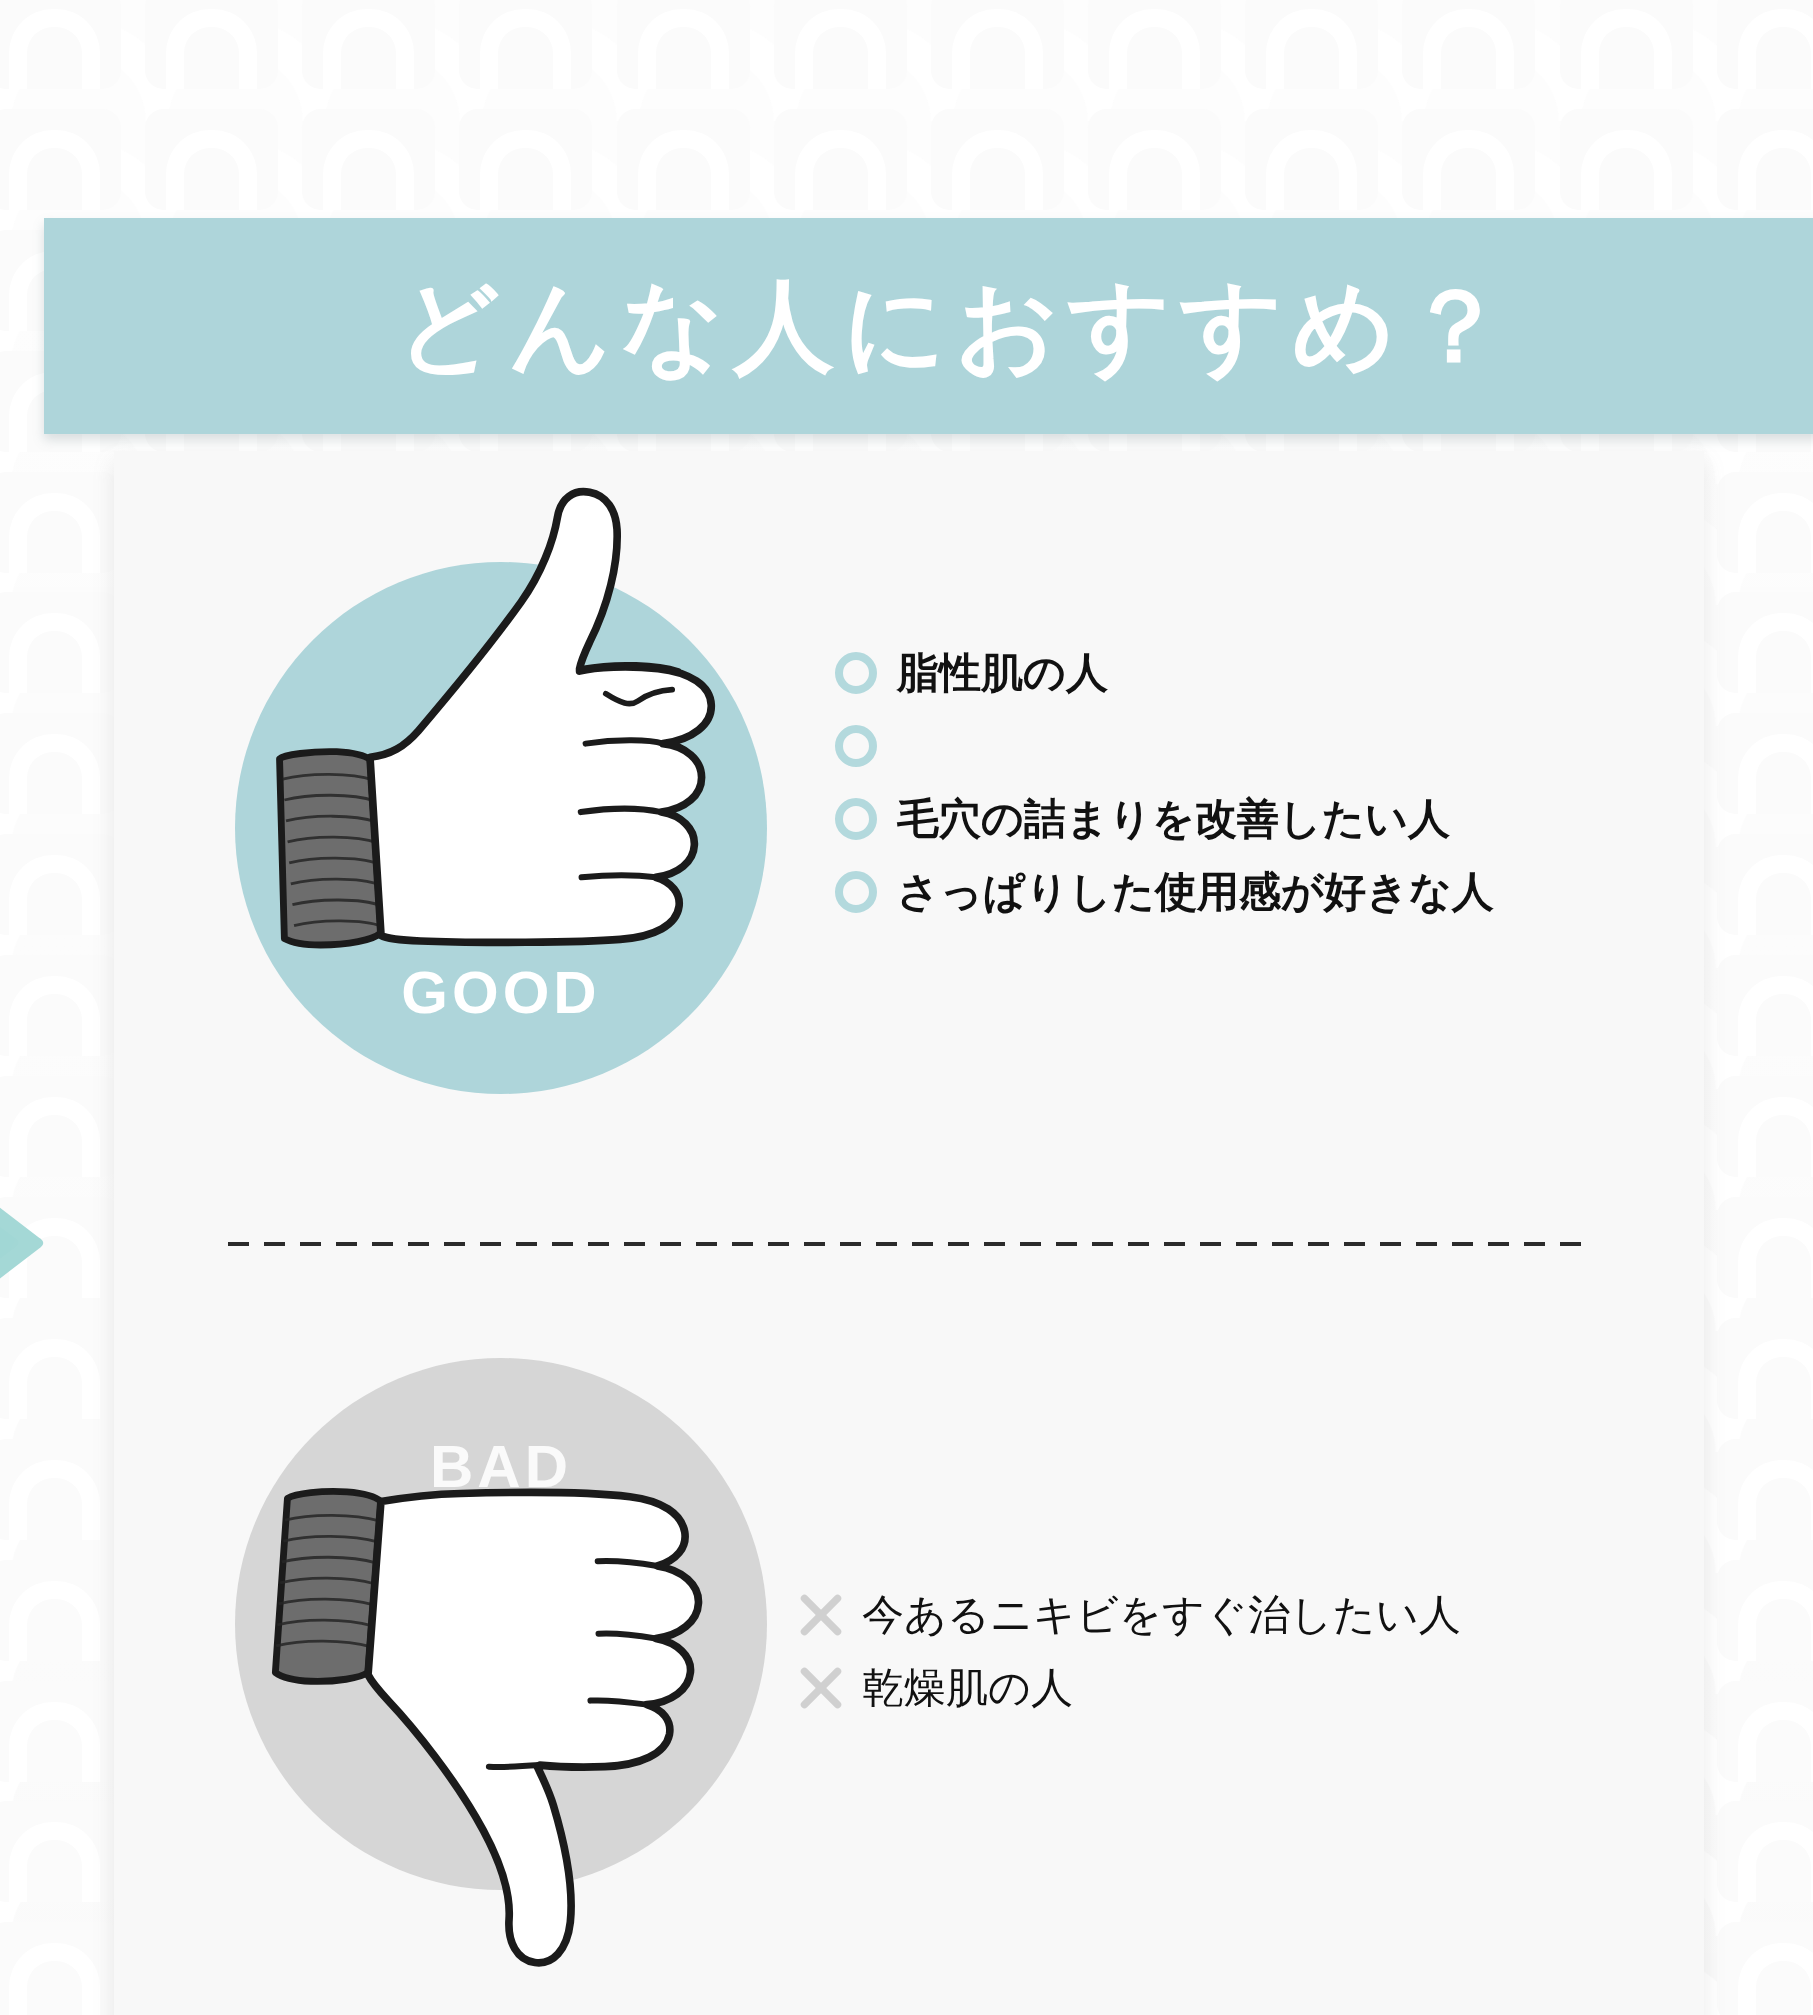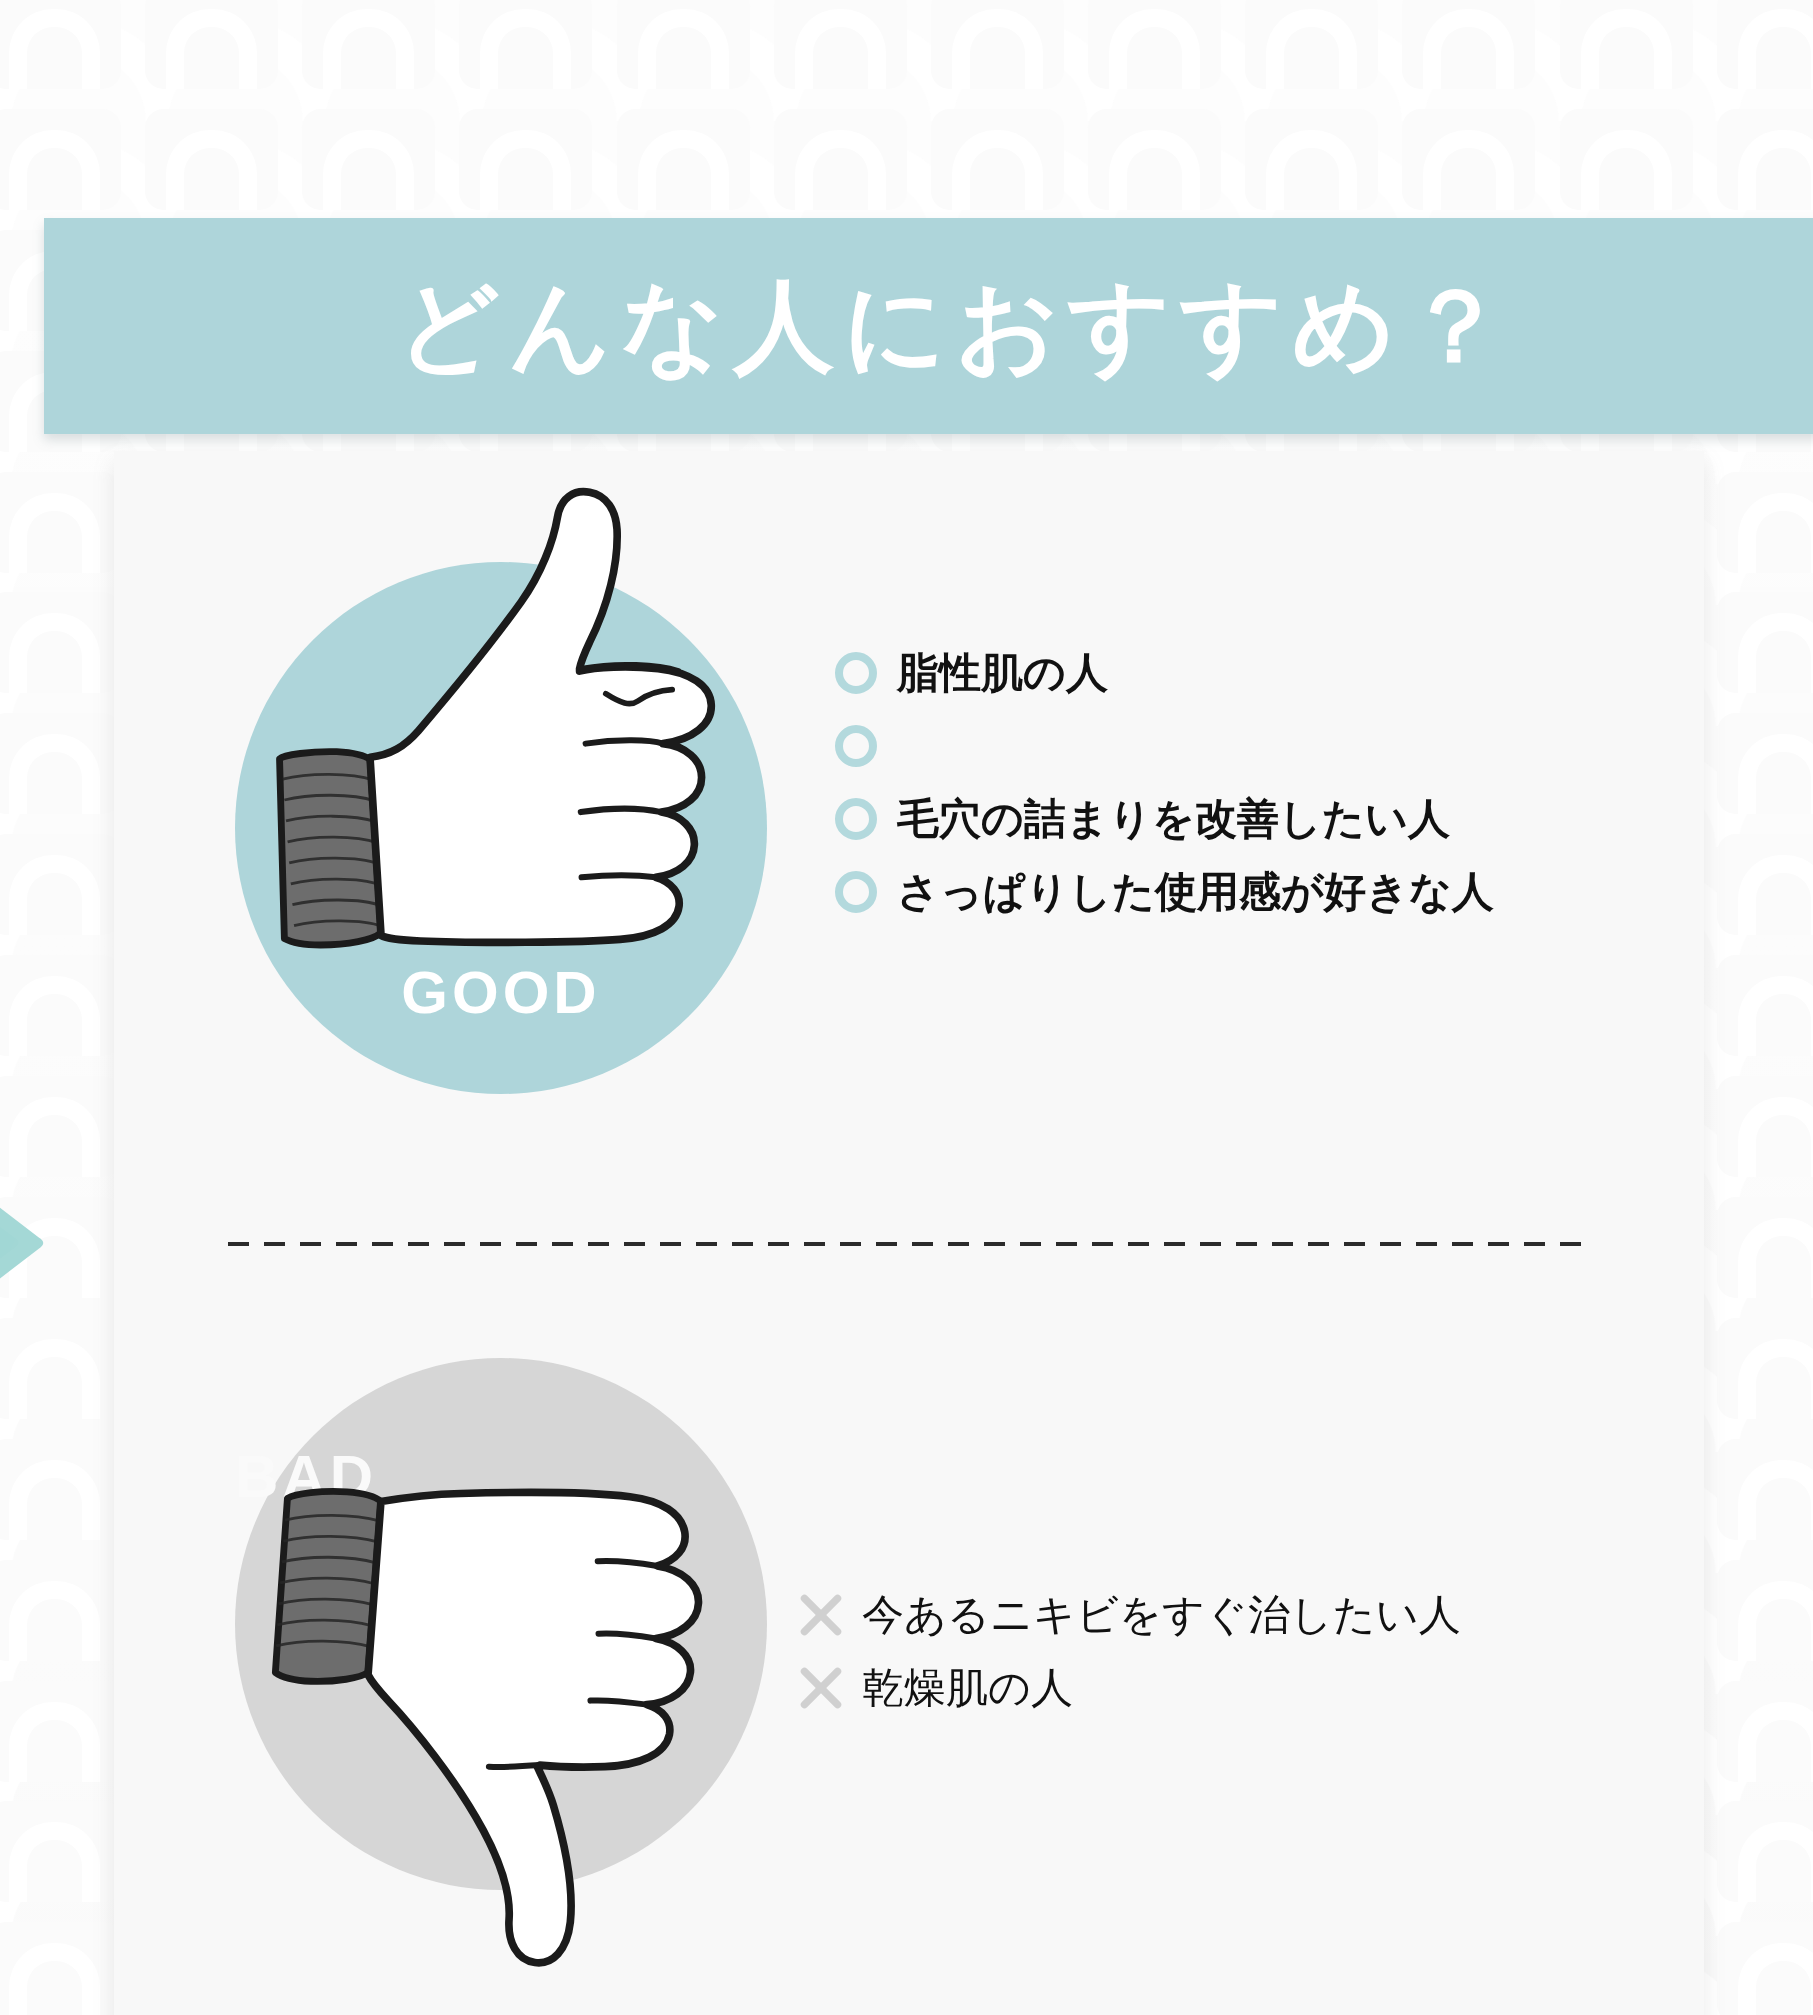--- a/index.html
+++ b/index.html
@@ -201,27 +201,26 @@
     width: 532px;
     height: 532px;
     border-radius: 50%;
     background: #d6d6d6;
   }
   #bad-badge {
     position: absolute;
     left: 121px;
     top: 123px;
     width: 532px;
-    text-align: left;
+    text-align: center;
     color: #fafafa;
     font-size: 60px;
     font-weight: 700;
     letter-spacing: 4px;
     line-height: 1;
-    margin-top: 10px;
   }
   #bad-thumb {
     position: absolute;
     left: 121px;
     top: 169px;
     width: 528px;
     height: 544px;
   }
 
   

